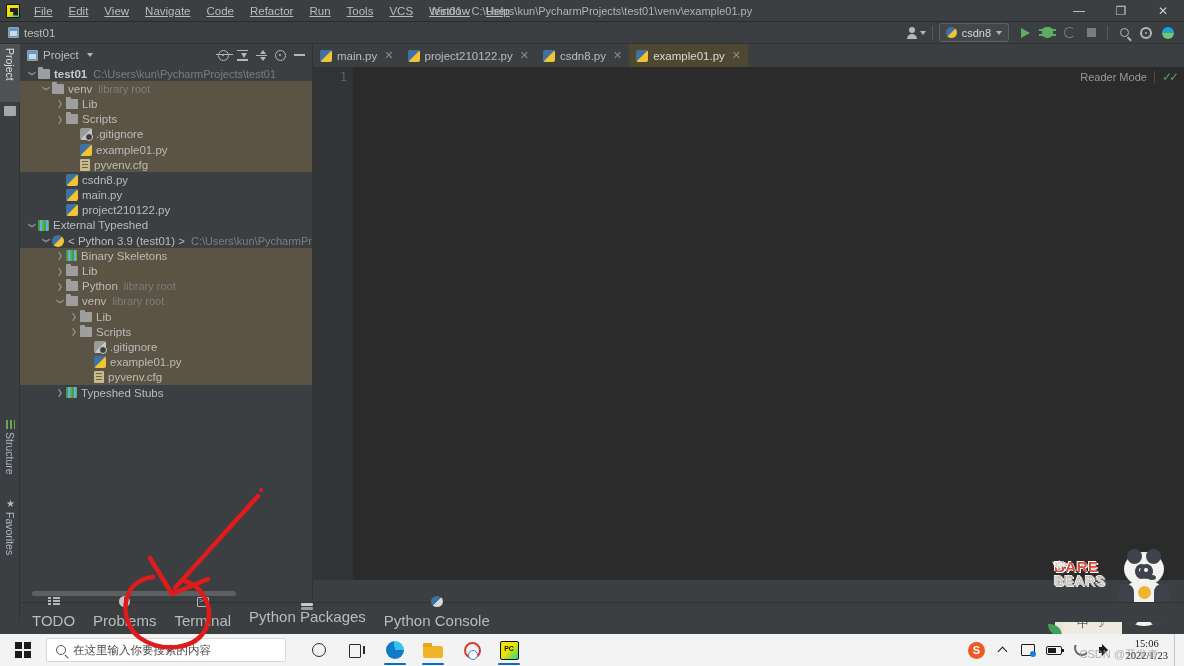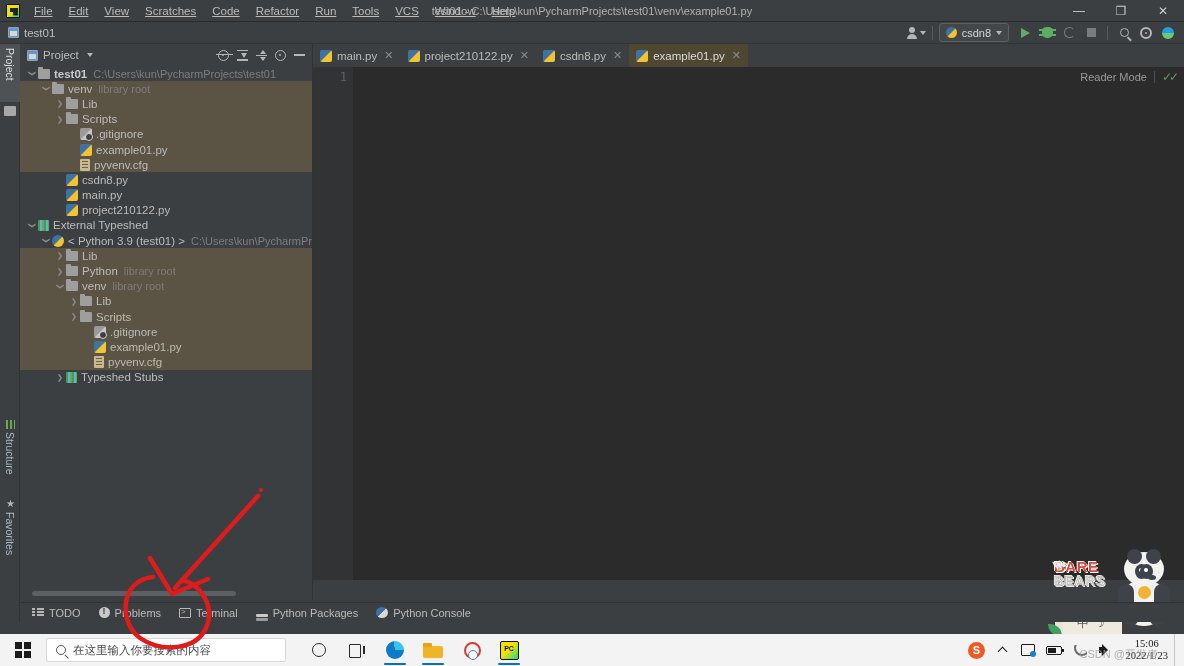--- a/index.html
+++ b/index.html
@@ -216,21 +216,21 @@
   .editor-topline {
     position: absolute; left: 353px; top: 67px; width: 730px; height: 1px; background: #3c3f41;
   }
 
   
   .bottombar {
     position: absolute; left: 20px; top: 602px; width: 1164px; height: 20px;
     background: #3c3f41; display: flex; align-items: center; gap: 18px; padding-left: 12px;
     border-top: 1px solid #323232;
   }
-  .bwin { display: flex; align-items: center; gap: 5px; color: #bbbbbb; font-size: 11px; }
+  .bwin { display: flex; align-items: center; gap: 5px; color: #bbbbbb; font-size: 15px; flex-direction: column; }
   .bi { width: 12px; height: 11px; flex: none; position: relative; }
   .bi.todo { background: none; }
   .bi.todo:before{content:"";position:absolute;left:0;top:1px;width:3px;height:1.5px;background:#b6b6b6;box-shadow:0 3px 0 #b6b6b6,0 6px 0 #b6b6b6;}
   .bi.todo:after{content:"";position:absolute;left:5px;top:1px;width:7px;height:1.5px;background:#b6b6b6;box-shadow:0 3px 0 #b6b6b6,0 6px 0 #b6b6b6;}
   .bi.problems{ border-radius:50%; background:#c9c9c9; width:11px;height:11px; }
   .bi.problems:after{content:"!";position:absolute;left:0;right:0;top:-1px;text-align:center;color:#3c3f41;font-size:9px;font-weight:bold;}
   .bi.terminal{ border:1.3px solid #b6b6b6; border-radius:1px; width:12px;height:10px; }
   .bi.terminal:after{content:">";position:absolute;left:1px;top:-2px;color:#b6b6b6;font-size:8px;}
   .bi.pkg{ background:#c9c9c9; height:3px; width:12px; top:3px; border-radius:1px; box-shadow:0 4px 0 #9a9a9a; }
   .bi.console{ width:12px;height:11px; background: linear-gradient(135deg,#3f72a3 0 48%, #d7d7d7 52% 100%); border-radius:50%; }
@@ -327,21 +327,21 @@
 <body>
 
 <div class="app">
 
   <div class="titlebar">
     <div class="app-logo"></div>
     <div class="menubar">
       <div class="menu-item"><u>File</u></div>
       <div class="menu-item"><u>Edit</u></div>
       <div class="menu-item"><u>View</u></div>
-      <div class="menu-item"><u>Scratches</u></div>
+      <div class="menu-item"><u>Navigate</u></div>
       <div class="menu-item"><u>Code</u></div>
       <div class="menu-item"><u>Refactor</u></div>
       <div class="menu-item"><u>Run</u></div>
       <div class="menu-item"><u>Tools</u></div>
       <div class="menu-item"><u>VCS</u></div>
       <div class="menu-item"><u>Window</u></div>
       <div class="menu-item"><u>Help</u></div>
     </div>
     <div class="win-title">test01 - C:\Users\kun\PycharmProjects\test01\venv\example01.py</div>
     <div class="win-ctrls">
@@ -494,20 +494,25 @@
           <span class="lbl">External Typeshed</span>
         </div>
         <div class="row" style="padding-left: 20px;">
           <span class="twisty d"></span>
           <span class="ti pyplain"></span>
           <span class="lbl">&lt; Python 3.9 (test01) &gt;</span>
           <span class="sub">C:\Users\kun\PycharmProjects\t</span>
         </div>
         <div class="row hl" style="padding-left: 34px;">
           <span class="twisty r"></span>
+          <span class="ti lib"></span>
+          <span class="lbl">Binary Skeletons</span>
+        </div>
+        <div class="row hl" style="padding-left: 34px;">
+          <span class="twisty r"></span>
           <span class="ti folder"></span>
           <span class="lbl">Lib</span>
         </div>
         <div class="row hl" style="padding-left: 34px;">
           <span class="twisty r"></span>
           <span class="ti folder"></span>
           <span class="lbl">Python</span>
           <span class="sub">library root</span>
         </div>
         <div class="row hl" style="padding-left: 34px;">

